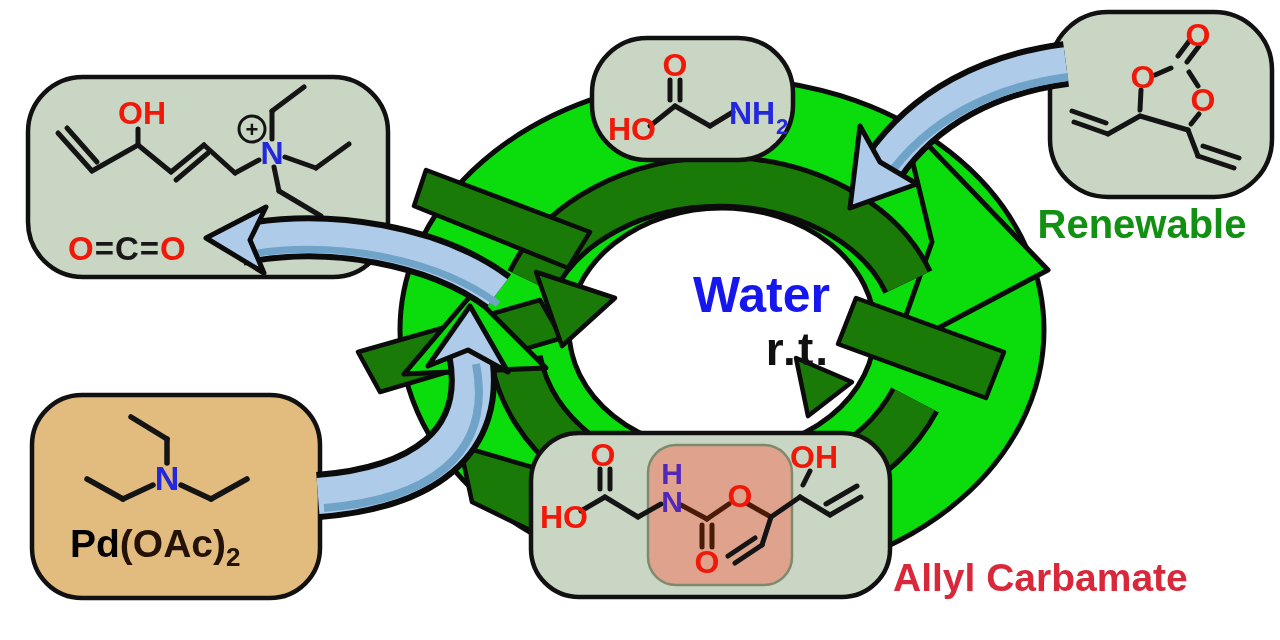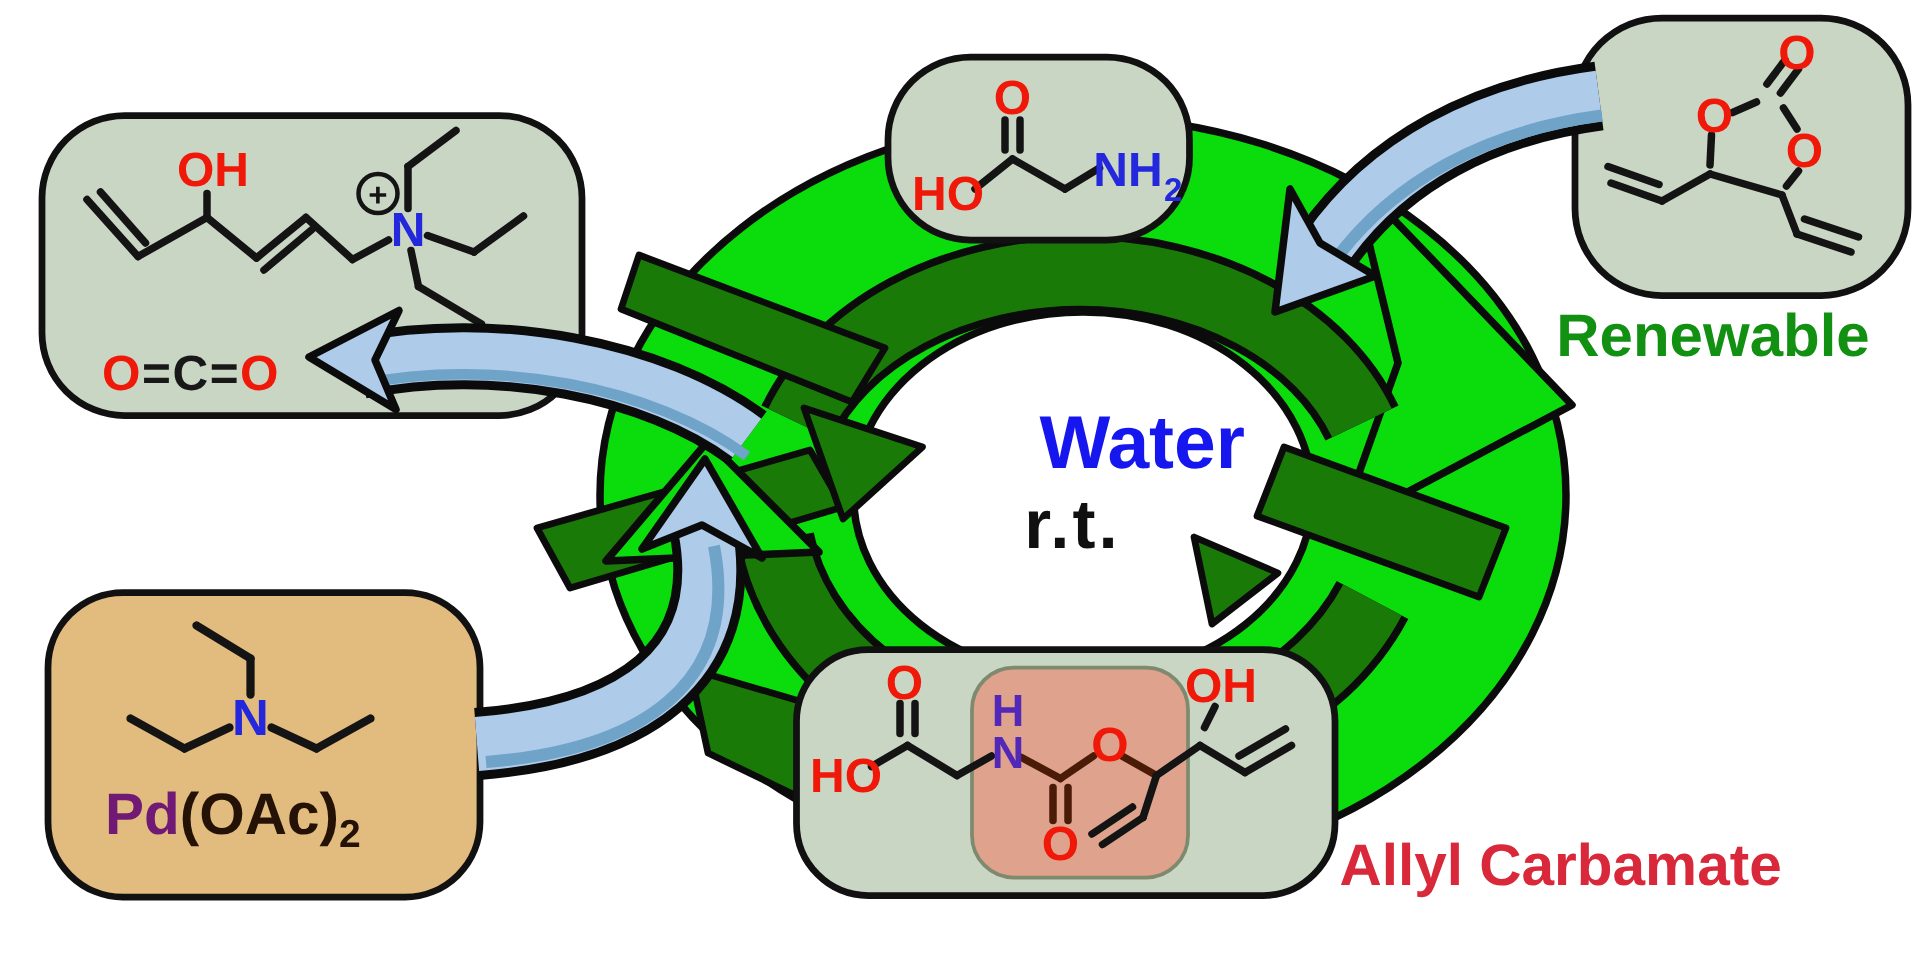--- a/index.html
+++ b/index.html
@@ -1,25 +1,25 @@
 <!DOCTYPE html>
 <html><head>
 <meta charset="utf-8">
 <style>
   html,body{margin:0;padding:0;background:#ffffff;}
   #stage{position:relative;width:1280px;height:640px;overflow:hidden;background:#ffffff;
          font-family:"Liberation Sans", sans-serif;}
   #scene{position:absolute;left:0;top:0;}
   .olabel{position:absolute;white-space:nowrap;font-family:"Liberation Sans", sans-serif;}
   .water{left:600px;top:266px;width:230px;text-align:right;font-size:50px;font-weight:700;color:#1616ee;}
-  .rt{left:600px;top:322px;width:230px;text-align:center;font-size:46px;font-weight:700;color:#101010;letter-spacing:2px;}
+  .rt{left:600px;top:322px;width:230px;text-align:right;font-size:46px;font-weight:700;color:#101010;letter-spacing:2px;}
   .renewable{left:1008px;top:202px;width:268px;text-align:center;font-size:40px;font-weight:700;color:#129012;}
   .allyl{left:893px;top:556px;width:380px;text-align:left;font-size:39px;font-weight:700;color:#d8283a;}
   .pdlabel{left:70px;top:522px;font-size:39px;font-weight:700;color:#241207;}
-  .pdlabel .pd{color:#701a75;}
+  .pdlabel .pd{color:#000000;}
   .pdlabel sub{font-size:26px;}
   .co2{left:68px;top:198px;font-size:33px;font-weight:700;color:#181818;letter-spacing:1px;margin-top:32px;}
   .co2 .red{color:#f01808;}
 </style>
 </head>
 <body>
 
 <div id="stage">
 <svg id="scene" width="1280" height="640" viewBox="0 0 1280 640">
 

